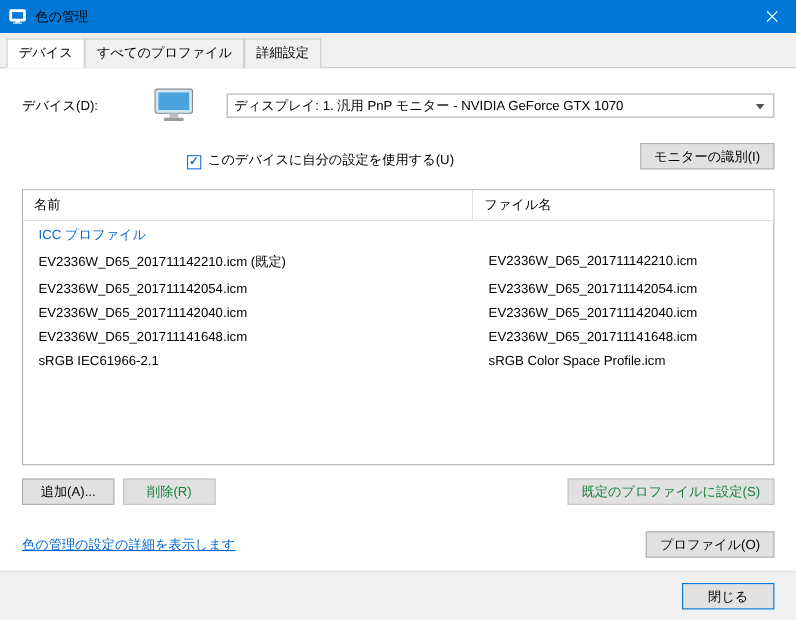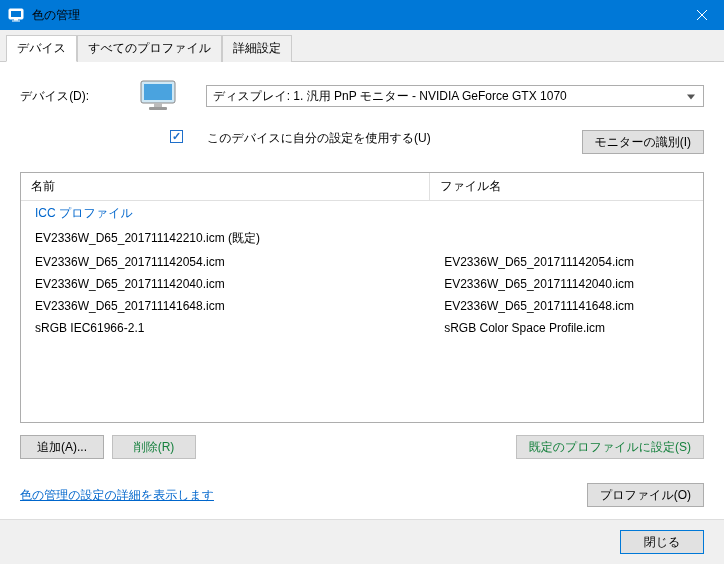--- a/index.html
+++ b/index.html
@@ -11,21 +11,21 @@
 .content { background: #fff; height: 534px; display: flex; flex-direction: column; }
 .tabs { display: flex; border-bottom: 1px solid #ccc; background: #f0f0f0; padding: 4px 6px 0 6px; }
 .tab { padding: 4px 10px; border: 1px solid #ccc; border-bottom: none; margin-right: 0; cursor: pointer; font-size: 12px; background: #f0f0f0; position: relative; top: 1px; }
 .tab.active { background: #fff; border-bottom: 1px solid #fff; }
 .panel { flex: 1; padding: 16px 20px 12px 20px; display: flex; flex-direction: column; }
 .device-row { display: flex; align-items: center; gap: 28px; margin-bottom: 8px; }
 .device-label { width: 90px; }
 .monitor-icon { width: 40px; height: 36px; display: flex; align-items: center; justify-content: center; }
 .device-select { flex: 1; height: 22px; border: 1px solid #adadad; background: #fff; padding: 0 24px 0 6px; font-size: 12px; position: relative; cursor: pointer; display: flex; align-items: center; }
 .device-select::after { content: ""; position: absolute; right: 8px; top: 50%; transform: translateY(-30%); border-left: 4px solid transparent; border-right: 4px solid transparent; border-top: 5px solid #555; }
-.checkbox-row { display: flex; align-items: flex-start; margin: 8px 0 18px 150px; gap: 24px; }
+.checkbox-row { display: flex; align-items: flex-end; margin: 8px 0 18px 150px; gap: 6px; }
 .checkbox { width: 13px; height: 13px; border: 1px solid #1e6fca; display: flex; align-items: center; justify-content: center; background: #fff; }
 .checkbox.checked::after { content: "✓"; color: #1e6fca; font-size: 11px; line-height: 1; font-weight: bold; }
 .identify-btn { margin-left: auto; }
 .section-label { margin-bottom: 6px; }
 .profile-table { border: 1px solid #adadad; flex: 1; min-height: 220px; background: #fff; }
 .table-header { display: flex; border-bottom: 1px solid #e0e0e0; background: #fff; }
 .th { padding: 5px 10px; border-right: 1px solid #e0e0e0; font-weight: normal; }
 .th-name { width: 60%; }
 .th-file { width: 40%; border-right: none; }
 .group-header { color: #0066cc; padding: 4px 14px; font-size: 12px; }
@@ -95,20 +95,21 @@
 
     <div class="profile-table">
       <div class="table-header">
         <div class="th th-name">名前</div>
         <div class="th th-file">ファイル名</div>
       </div>
       <div class="group-header">ICC プロファイル</div>
       <div id="profile-rows">
           <div class="table-row">
             <div class="td td-name">EV2336W_D65_201711142210.icm (既定)</div>
+            <div class="td td-file">EV2336W_D65_201711142210.icm</div>
           </div>
           <div class="table-row">
             <div class="td td-name">EV2336W_D65_201711142054.icm</div>
             <div class="td td-file">EV2336W_D65_201711142054.icm</div>
           </div>
           <div class="table-row">
             <div class="td td-name">EV2336W_D65_201711142040.icm</div>
             <div class="td td-file">EV2336W_D65_201711142040.icm</div>
           </div>
           <div class="table-row">

